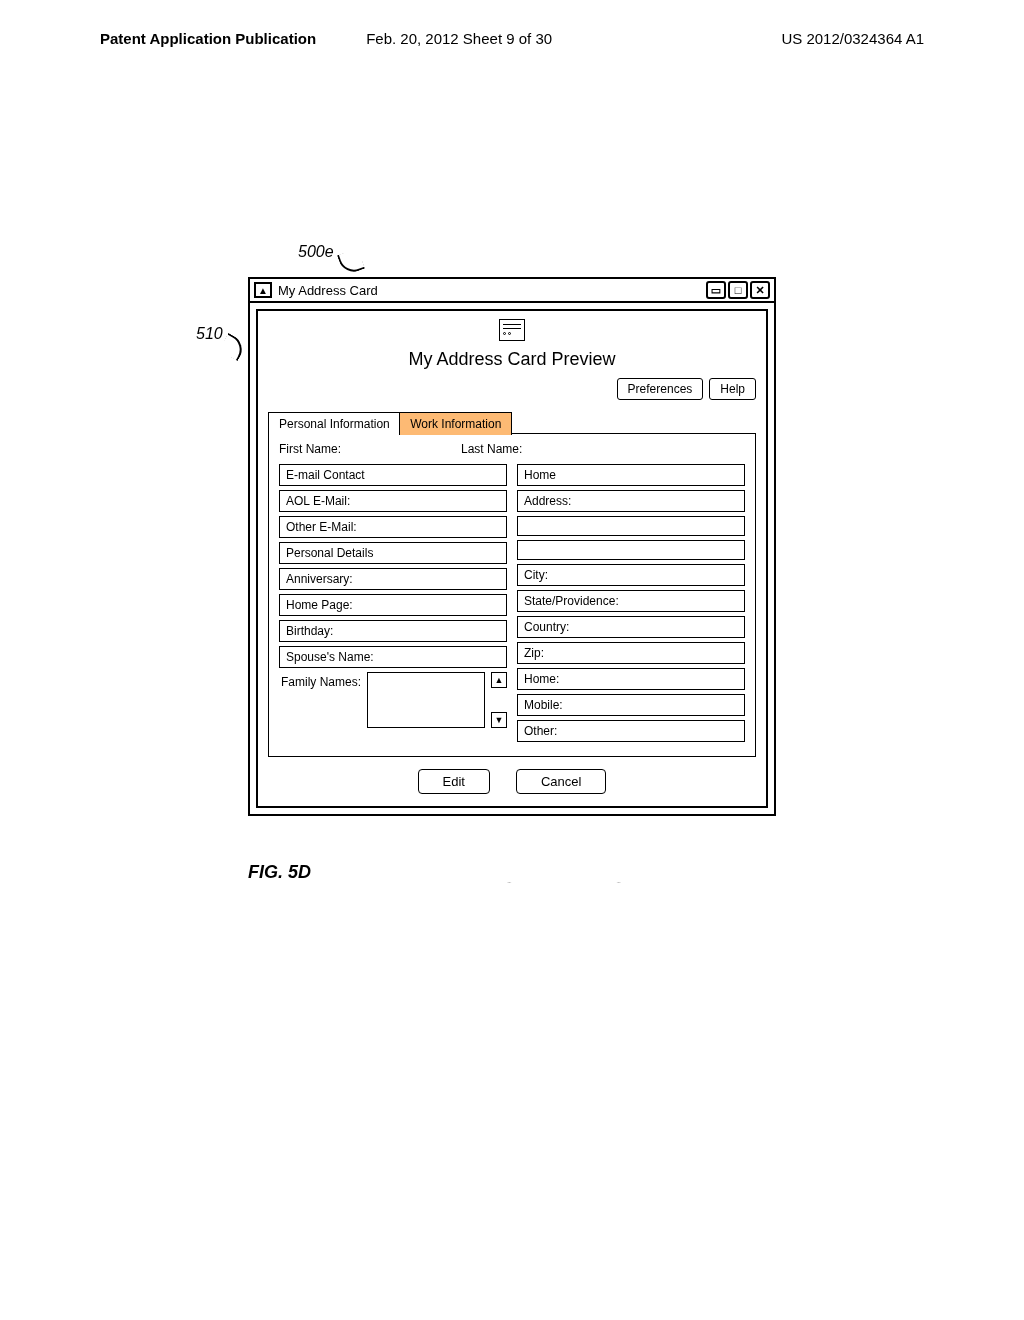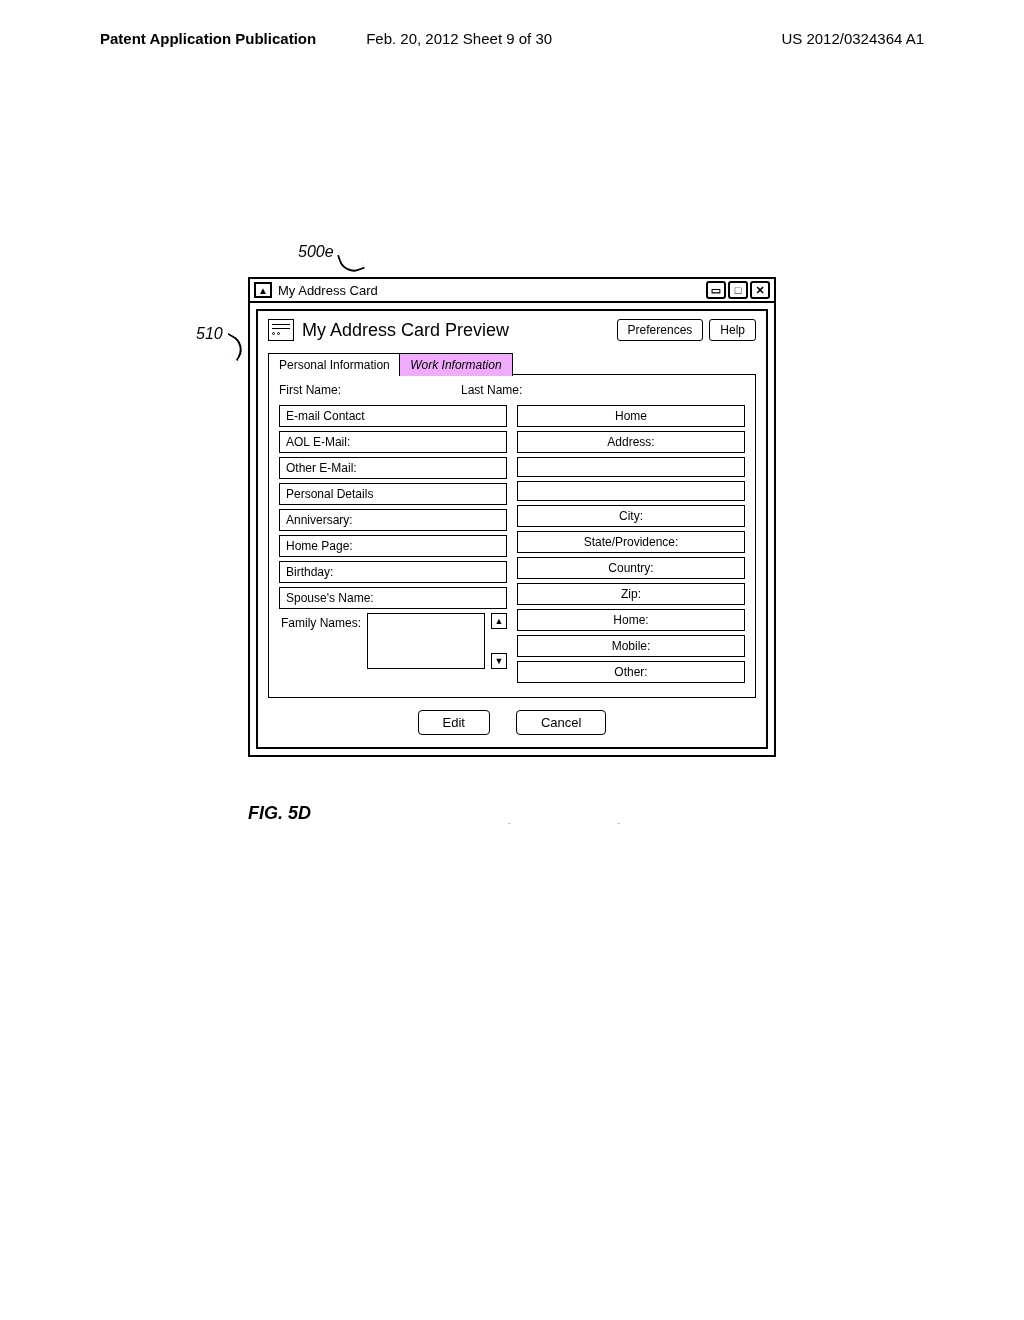--- a/index.html
+++ b/index.html
@@ -132,21 +132,21 @@
     width:20px; height:18px; border:2px solid #000;
     display:flex; align-items:center; justify-content:center;
     font-size:11px; font-weight:bold; border-radius:3px;
     cursor:pointer;
   }
   .client {
     border:2px solid #000;
     margin:6px;
     padding:8px 10px 12px 10px;
   }
-  .hdr-row { display:flex; align-items:center; gap:8px; }
+  .hdr-row { display:flex; align-items:center; gap:8px;flex-direction:column; }
   .card-icon {
     width:26px; height:22px; border:1.5px solid #000;
     display:flex; flex-direction:column; justify-content:space-around;
     padding:2px 3px;
   }
   .card-icon .line { height:1px; background:#000; }
   .card-icon .dots { height:4px; display:flex; gap:2px; }
   .card-icon .dots span { width:3px; height:3px; border:1px solid #000; border-radius:50%; }
   .panel-title { font-size:18px; }
   .hdr-buttons { margin-left:auto; display:flex; gap:6px; }
@@ -154,32 +154,32 @@
     border:1.5px solid #000; border-radius:3px; padding:3px 10px; font-size:12px;
     cursor:pointer;
   }
 
   .tabs { display:flex; margin-top:10px; }
   .tab {
     border:1.5px solid #000; border-bottom:none;
     padding:4px 10px; font-size:12px; background:#fff;
     position:relative; top:1.5px; cursor:pointer;
   }
-  .tab.inactive { background:#f0abfc;font-style:italic; }
+  .tab.inactive { background:#fdba74; }
   .tab + .tab { margin-left:-1.5px; }
 
   .tab-content {
     border:1.5px solid #000;
     padding:8px 10px 14px 10px;
   }
   .names { display:flex; gap:120px; margin-bottom:8px; font-size:12px; }
 
   .cols { display:flex; gap:10px; }
   .col-left { flex:1; display:flex; flex-direction:column; gap:4px; }
-  .col-right { flex:1; display:flex; flex-direction:column; gap:4px;text-align:center; }
+  .col-right { flex:1; display:flex; flex-direction:column; gap:4px; }
 
   .cell {
     border:1px solid #000; padding:3px 6px; font-size:12px;
     min-height:20px;
   }
 
   .family-row { display:flex; gap:6px; align-items:stretch; }
   .family-label { border:0; padding:3px 0 3px 2px; font-size:12px; white-space:nowrap; }
   .family-textarea {
     flex:1; border:1px solid #000; height:56px;

